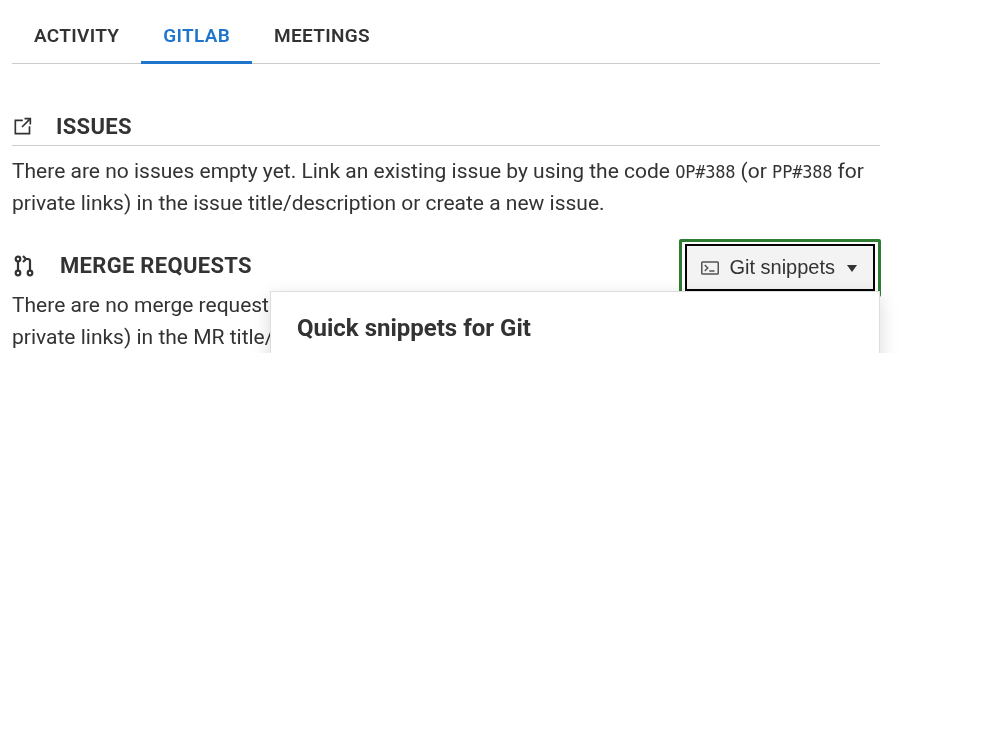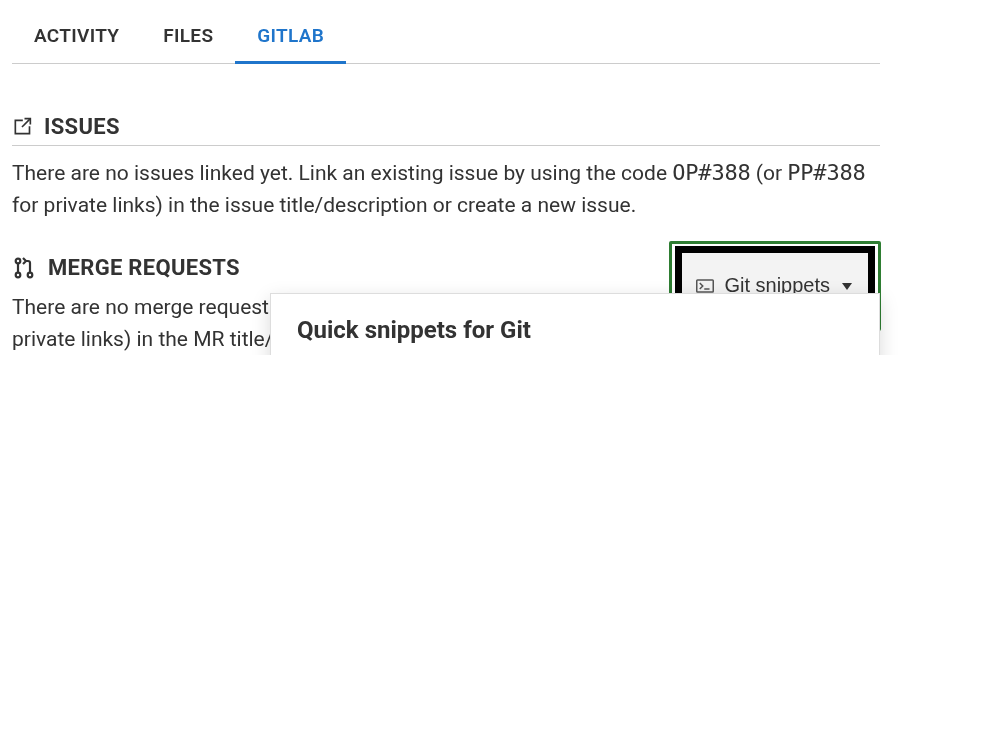--- a/index.html
+++ b/index.html
@@ -36,59 +36,59 @@
     content: "";
     position: absolute;
     left: 0; right: 0; bottom: -1px;
     height: 3px;
     background: #1f75cb;
   }
 
   .section-title {
     display: flex;
     align-items: center;
-    gap: 12px;
+    gap: 24px;
     font-size: 22px;
     font-weight: 700;
     margin-top: 44px;
     padding-bottom: 6px;
     border-bottom: 1px solid #ccc;
     letter-spacing: 0.3px;
   }
   .section-title.first { margin-top: 50px; }
   .section-body {
     font-size: 21px;
     line-height: 1.5;
     margin-top: 10px;
   }
   .section-body code {
     font-family: ui-monospace, Menlo, Consolas, monospace;
-    font-size: 22px;
+    font-size: 17px;
     letter-spacing: -0.2px;
   }
 
   .mr-row {
     position: relative;
   }
   .git-btn-wrap {
     position: absolute;
     right: -1px;
     top: -14px;
     border: 3px solid #2e7d32;
     padding: 2px 3px 3px 3px;
     border-radius: 2px;
   }
   .git-btn {
     display: inline-flex;
     align-items: center;
     gap: 10px;
     background: #f3f3f3;
-    border: 7px solid #000000;
+    border: 2px solid #000000;
     border-radius: 0;
-    padding: 21px 14px;
+    padding: 10px 14px;
     font-size: 20px;
     cursor: pointer;
     color: #333;
   }
   .git-btn svg.term { width: 18px; height: 14px; }
   .git-btn svg.caret { width: 14px; height: 14px; }
 
   .popover {
     position: absolute;
     right: 0;
@@ -157,34 +157,34 @@
   .icon-issue { width: 20px; height: 20px; }
   .icon-mr    { width: 24px; height: 24px; }
 </style>
 </head>
 <body>
 
 <div class="page">
 
   <div class="tabs">
     <div class="tab">ACTIVITY</div>
-    <div class="tab">FILES</div>
     <div class="tab active">GITLAB</div>
+    <div class="tab">MEETINGS</div>
   </div>
 
   <div class="section-title first">
     <svg class="icon-issue" viewBox="0 0 24 24" fill="none" stroke="#333" stroke-width="2">
       <path d="M21 11 L21 20 L4 20 L4 4 L13 4"></path>
       <path d="M15 2 L22 2 L22 9"></path>
       <path d="M22 2 L12 12"></path>
     </svg>
     <span>ISSUES</span>
   </div>
   <div class="section-body">
-    <span>There are no issues linked yet. Link an existing issue by using the code </span><code>OP#388</code><span> (or </span><code>PP#388</code><span> for private links) in the issue title/description or create a new issue.</span>
+    <span>There are no issues empty yet. Link an existing issue by using the code </span><code>OP#388</code><span> (or </span><code>PP#388</code><span> for private links) in the issue title/description or create a new issue.</span>
   </div>
 
   <div class="mr-row">
     <div class="section-title" style="border-bottom:none; margin-top:34px;">
       <svg class="icon-mr" viewBox="0 0 24 24" fill="none" stroke="#333" stroke-width="2.2">
         <circle cx="6" cy="5" r="2.3"></circle>
         <circle cx="6" cy="19" r="2.3"></circle>
         <circle cx="18" cy="19" r="2.3"></circle>
         <path d="M6 7.3 L6 16.7"></path>
         <path d="M14 5 L16 5 C17.1 5 18 5.9 18 7 L18 16.7"></path>

